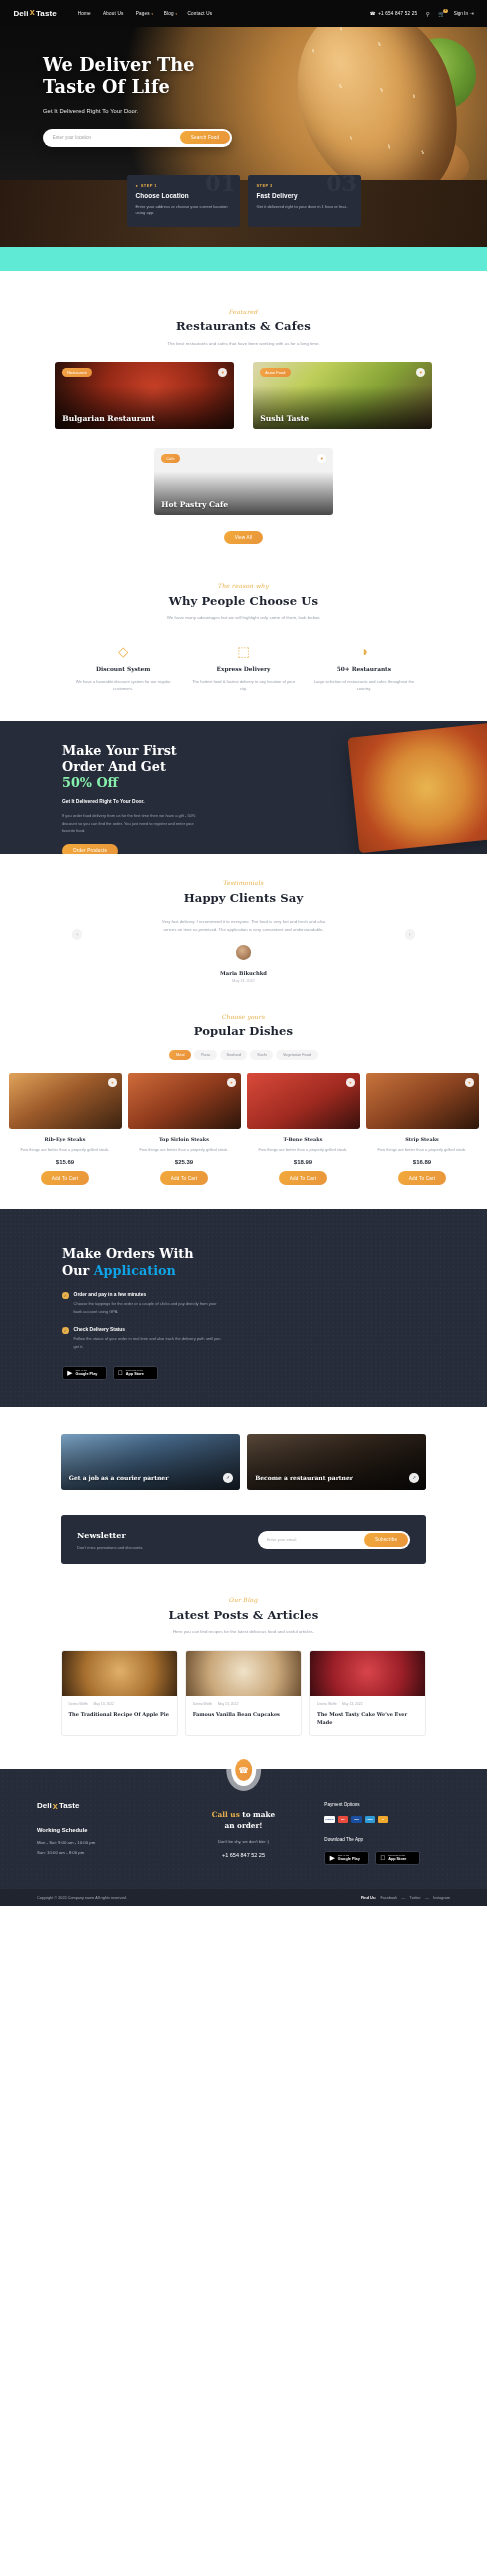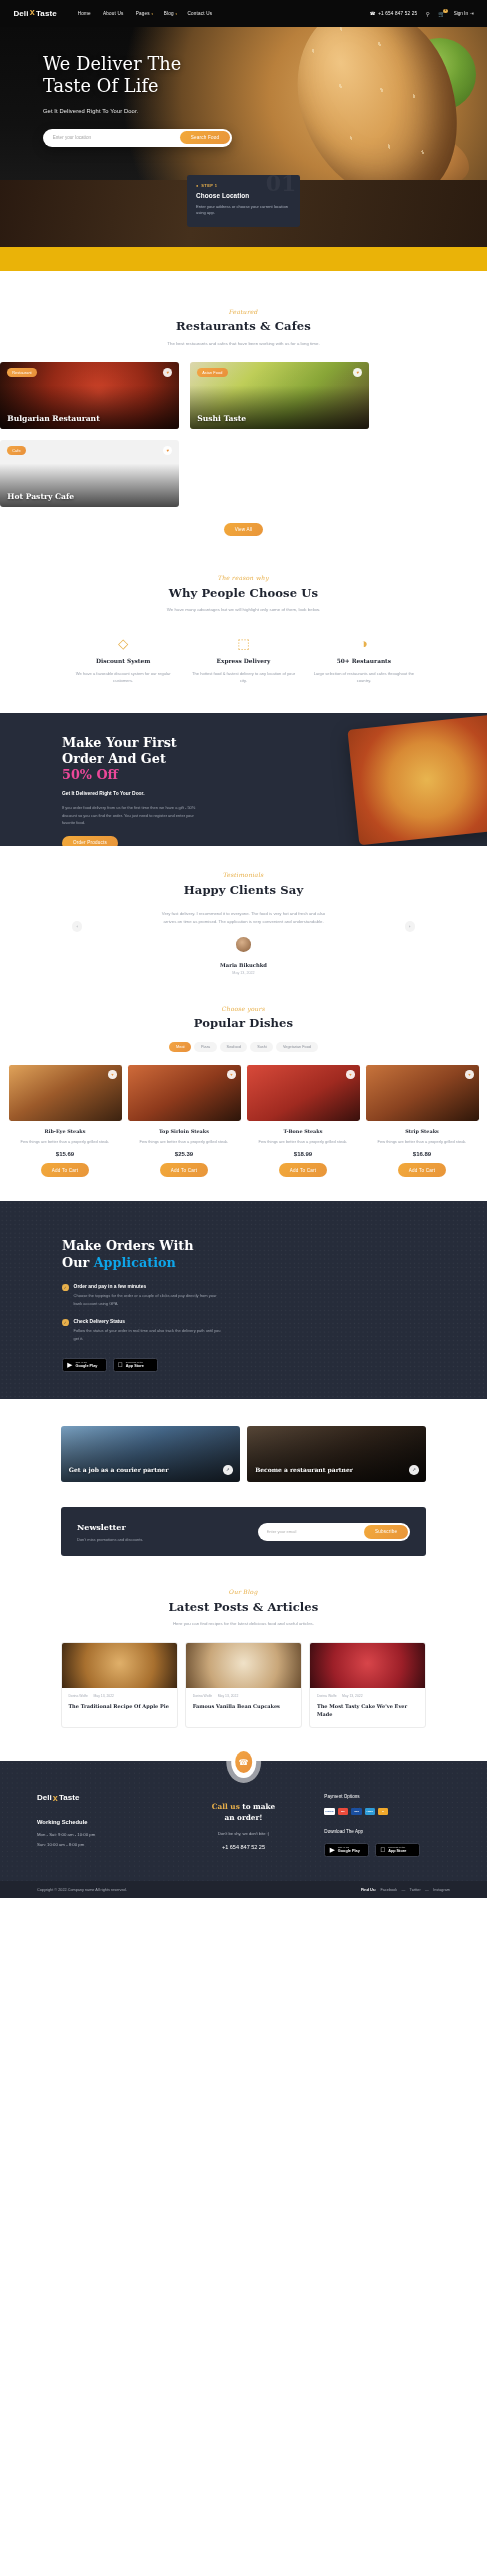--- a/index.html
+++ b/index.html
@@ -65,39 +65,39 @@
     background:radial-gradient(circle at 40% 35%, #9ccc55 0%, #6aa032 45%, #3d6b1c 100%);
     filter:blur(0.6px); opacity:.95;
   }
   .hero-bottombun{
     position:absolute; right:18px; bottom:13.4px; width:107px; height:58px;
     border-radius:50% 50% 46% 46% / 60% 60% 40% 40%;
     background:radial-gradient(ellipse at 40% 30%, #e0ab63 0%, #b5793b 55%, #7b4f24 100%);
   }
   .hero-inner { position:relative; z-index:5; padding:27px 0 0 43px; width:256px; }
   .hero h1 {
-    font-family:"DejaVu Serif", serif; font-weight:normal; color:#fff;
+    font-family:"DejaVu Serif", serif; font-weight:bold; color:#fff;
     font-size:17.7px; line-height:1.22; letter-spacing:0.1px;
     text-shadow:0 1.2px 4.9px rgba(0,0,0,.55);
   }
   .hero-sub { color:#e9e9e9; font-size:5.8px; margin-top:10.4px; letter-spacing:0.1px; }
   .searchbar {
     margin-top:15px; width:189px; height:18px; background:#fff; border-radius:18px;
     display:flex; align-items:center; padding:0 1.8px 0 9.7px; box-shadow:0 3.7px 12px rgba(0,0,0,.3);
   }
   .searchbar input { border:0; outline:0; flex:1; font-size:4.6px; color:#666; font-family:inherit; background:transparent;}
   .searchbar input::placeholder { color:#a5a5a5; }
   .btn-orange {
     background:linear-gradient(135deg,#f2a93b,#e8953a); color:#fff; border:0;
     border-radius:18px; font-size:4.6px; font-family:inherit; cursor:pointer;
     padding:4.3px 11px; letter-spacing:0.2px;
   }
 
   
-  .steps-band { position:relative; background:#eab308; height:67px; }
+  .steps-band { position:relative; background:#5eead4; height:67px; }
   .steps-bg {
     position:absolute; top:-24px; left:0; right:0; height:67px;
     background:linear-gradient(100deg,#2a1a10,#45301c 40%,#2b1c10 100%);
   }
   .steps { position:absolute; top:-29px; left:0; right:0; display:flex; justify-content:center; gap:8px; }
   .step-card {
     width:113px; height:52px; background:#262c3a; border-radius:2.4px; padding:8px 9px; position:relative; overflow:hidden;
   }
   .step-ghost {
     position:absolute; right:3.7px; top:-4.9px; font-size:22px; font-weight:bold;
@@ -113,21 +113,21 @@
     text-align:center; color:#e8b04b; font-family:"DejaVu Serif", serif;
     font-style:italic; font-size:6px; letter-spacing:0.2px;
   }
   .sec-title {
     text-align:center; font-family:"DejaVu Serif", serif; font-weight:bold;
     font-size:11.6px; color:#1f2430; margin-top:4.3px; letter-spacing:0.1px;
   }
   .sec-desc { text-align:center; color:#9aa0ab; font-size:4.4px; line-height:1.9; margin-top:6.7px; }
 
   
-  .rest-grid { display:flex; flex-wrap:wrap; gap:11px; margin-top:13.4px; }
+  .rest-grid { display:flex; flex-wrap:wrap; gap:19px; justify-content:center; margin-top:13.4px; }
   .rest-card { width:179px; height:67px; border-radius:3px; overflow:hidden; position:relative; cursor:pointer; }
   .rest-img { position:absolute; inset:0; }
   .rest-shade { position:absolute; inset:0; background:linear-gradient(180deg, rgba(0,0,0,.05) 35%, rgba(0,0,0,.72) 100%); }
   .rest-tag {
     position:absolute; top:6.7px; left:6.7px; background:linear-gradient(135deg,#f2a545,#e8903a);
     color:#fff; font-size:3.8px; padding:2.1px 5.5px; border-radius:12px; letter-spacing:0.1px;
   }
   .rest-name {
     position:absolute; bottom:6px; left:7.3px; color:#fff; font-size:7.6px; font-weight:bold;
     font-family:"DejaVu Serif", serif; text-shadow:0 0.6px 2.4px rgba(0,0,0,.6);
@@ -154,21 +154,21 @@
   .promo { margin-top:28px; height:133px; background:#262c3a; position:relative; overflow:hidden; }
   .promo-pizza {
     position:absolute; right:-30px; top:8.5px; width:164px; height:116px; border-radius:4.9px;
     background:
       radial-gradient(circle at 45% 50%, #e8b54f 0%, #d88a35 35%, #b9491f 62%, #8c3514 100%);
     transform:rotate(-6deg);
     box-shadow:0 6px 18px rgba(0,0,0,.35);
   }
   .promo-inner { position:relative; z-index:4; padding:22px 0 0 62px; width:244px; }
   .promo h2 { font-family:"DejaVu Serif",serif; font-weight:bold; color:#fff; font-size:12.8px; line-height:1.28; }
-  .promo h2 .off { color:#ec4899; }
+  .promo h2 .off { color:#86efac; }
   .promo-sub { color:#fff; font-size:4.9px; font-weight:bold; margin-top:7.3px; }
   .promo-body { color:#9aa0ab; font-size:4px; line-height:1.85; margin-top:8px; width:146px; }
   .promo .btn-orange { margin-top:9.7px; }
 
   
   .testi { padding:25.6px 0 22px; text-align:center; }
   .testi-quote { color:#9aa0ab; font-size:4.3px; line-height:1.9; max-width:177px; margin:13.4px auto 0; }
   .testi-name { font-family:"DejaVu Serif",serif; font-weight:bold; font-size:5.2px; margin-top:9.7px; color:#1f2430;}
   .testi-date { color:#b0b5bf; font-size:3.7px; margin-top:3px; }
   .testi-av { width:14.6px; height:14.6px; border-radius:50%; background:radial-gradient(circle at 40% 35%,#d8b08a,#8a5f3c); margin:11px auto 0;}
@@ -350,20 +350,28 @@
     <div class="steps">
       <div class="step-card">
         <div class="step-ghost">01</div>
         <div class="step-tag">
             <span>●</span>
             <span>STEP 1</span>
           </div>
         <div class="step-title">Choose Location</div>
         <div class="step-desc">Enter your address or choose your current location using app.</div>
       </div>
+      <div class="step-card">
+        <div class="step-ghost">03</div>
+        <div class="step-tag">
+            <span>STEP 3</span>
+          </div>
+        <div class="step-title">Fast Delivery</div>
+        <div class="step-desc">Get it delivered right to your door in 1 hour or less.</div>
+      </div>
     </div>
   </div>
 
   <div class="sec" style="padding-top:37px;">
     <div class="eyebrow">Featured</div>
     <div class="sec-title">Restaurants &amp; Cafes</div>
     <div class="sec-desc">The best restaurants and cafes that have been working with us for a long time.</div>
     <div class="rest-grid">
       <div class="rest-card">
         <div class="rest-img img-a"></div>

